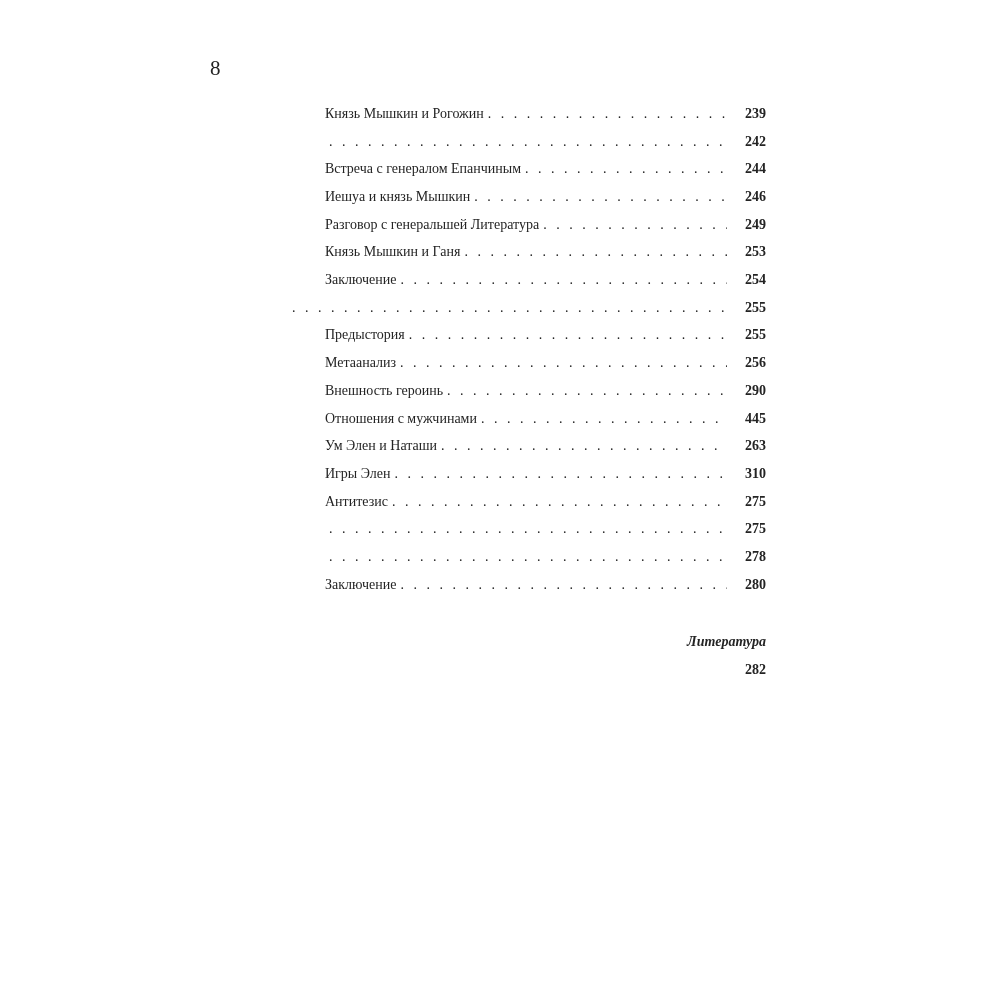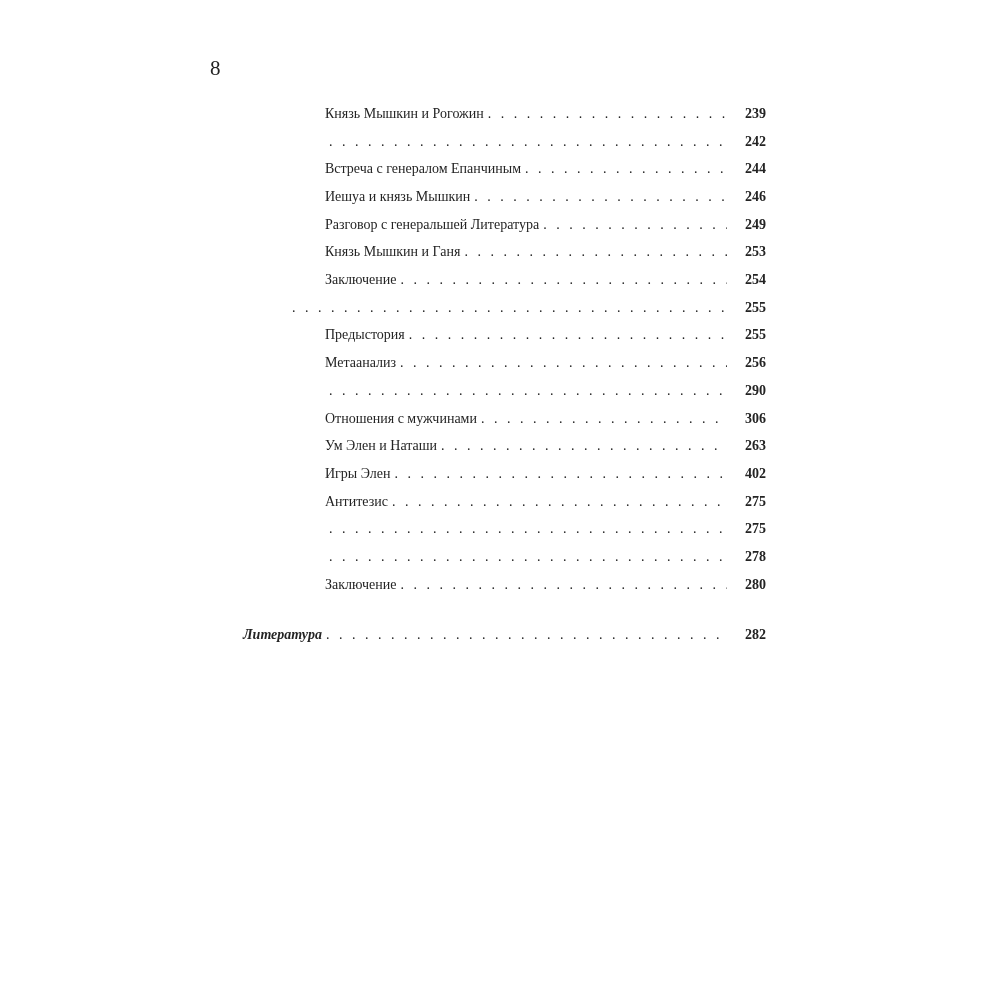--- a/index.html
+++ b/index.html
@@ -32,21 +32,21 @@
   .toc-row {
     display: flex;
     align-items: flex-end;
     height: 27.7px;
     line-height: 27.7px;
     font-size: 14px;
     white-space: nowrap;
   }
   .toc-row.indent-1 { padding-left: 45px; }
   .toc-row.indent-2 { padding-left: 82px; }
-  .toc-row.gap-before { margin-top: 23px; }
+  .toc-row.gap-before { margin-top: 30px; flex-direction: column; }
   .toc-row.style-bold-italic .toc-title,
   .toc-row.style-bold-italic {
     font-weight: bold;
     font-style: italic;
   }
   .toc-title {
     flex: 0 0 auto;
     white-space: nowrap;
   }
   .toc-dots {
@@ -118,37 +118,38 @@
     <span class="toc-title">Предыстория</span>
     <span class="toc-dots" aria-hidden="true">. . . . . . . . . . . . . . . . . . . . . . . . . . . . . . . . . . . . . . . . . . . . . . . . . . . . . . . . . . . . . . . . . . . . . . . . . . . . . . . . </span>
     <span class="toc-page">255</span>
   </div>
       <div class="toc-row indent-2 style-normal">
     <span class="toc-title">Метаанализ</span>
     <span class="toc-dots" aria-hidden="true">. . . . . . . . . . . . . . . . . . . . . . . . . . . . . . . . . . . . . . . . . . . . . . . . . . . . . . . . . . . . . . . . . . . . . . . . . . . . . . . . </span>
     <span class="toc-page">256</span>
   </div>
       <div class="toc-row indent-2 style-normal">
+    <span class="toc-title">Внешность героинь</span>
     <span class="toc-dots" aria-hidden="true">. . . . . . . . . . . . . . . . . . . . . . . . . . . . . . . . . . . . . . . . . . . . . . . . . . . . . . . . . . . . . . . . . . . . . . . . . . . . . . . . </span>
     <span class="toc-page">290</span>
   </div>
       <div class="toc-row indent-2 style-normal">
     <span class="toc-title">Отношения с мужчинами</span>
     <span class="toc-dots" aria-hidden="true">. . . . . . . . . . . . . . . . . . . . . . . . . . . . . . . . . . . . . . . . . . . . . . . . . . . . . . . . . . . . . . . . . . . . . . . . . . . . . . . . </span>
-    <span class="toc-page">306</span>
+    <span class="toc-page">445</span>
   </div>
       <div class="toc-row indent-2 style-normal">
     <span class="toc-title">Ум Элен и Наташи</span>
     <span class="toc-dots" aria-hidden="true">. . . . . . . . . . . . . . . . . . . . . . . . . . . . . . . . . . . . . . . . . . . . . . . . . . . . . . . . . . . . . . . . . . . . . . . . . . . . . . . . </span>
     <span class="toc-page">263</span>
   </div>
       <div class="toc-row indent-2 style-normal">
     <span class="toc-title">Игры Элен</span>
     <span class="toc-dots" aria-hidden="true">. . . . . . . . . . . . . . . . . . . . . . . . . . . . . . . . . . . . . . . . . . . . . . . . . . . . . . . . . . . . . . . . . . . . . . . . . . . . . . . . </span>
-    <span class="toc-page">402</span>
+    <span class="toc-page">310</span>
   </div>
       <div class="toc-row indent-2 style-normal">
     <span class="toc-title">Антитезис</span>
     <span class="toc-dots" aria-hidden="true">. . . . . . . . . . . . . . . . . . . . . . . . . . . . . . . . . . . . . . . . . . . . . . . . . . . . . . . . . . . . . . . . . . . . . . . . . . . . . . . . </span>
     <span class="toc-page">275</span>
   </div>
       <div class="toc-row indent-2 style-normal">
     <span class="toc-dots" aria-hidden="true">. . . . . . . . . . . . . . . . . . . . . . . . . . . . . . . . . . . . . . . . . . . . . . . . . . . . . . . . . . . . . . . . . . . . . . . . . . . . . . . . </span>
     <span class="toc-page">275</span>
   </div>

